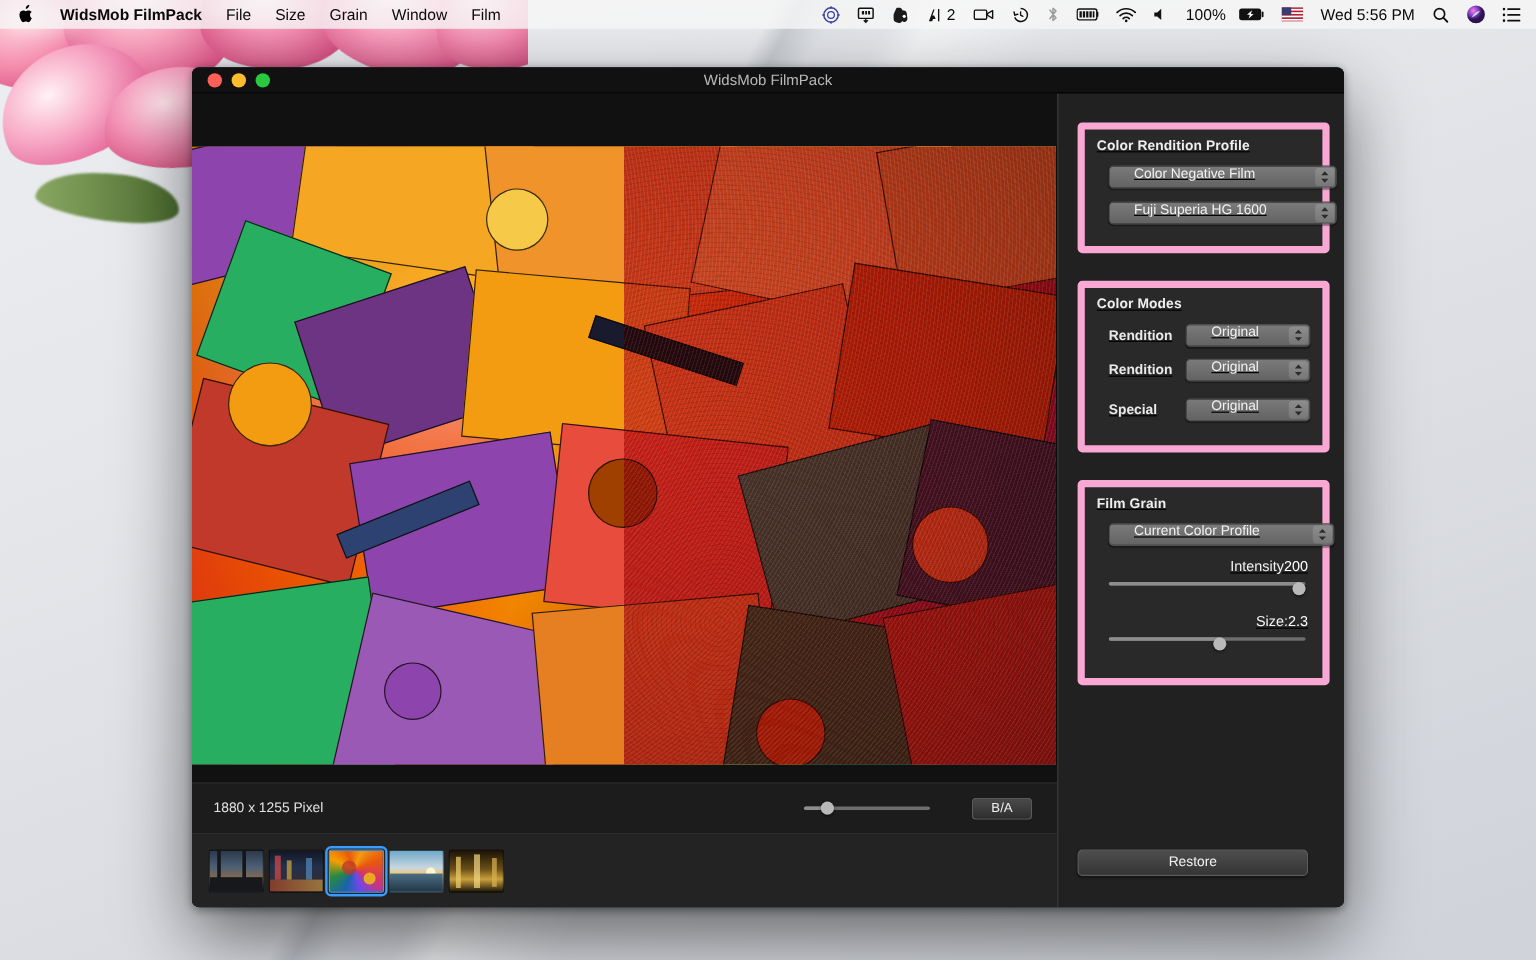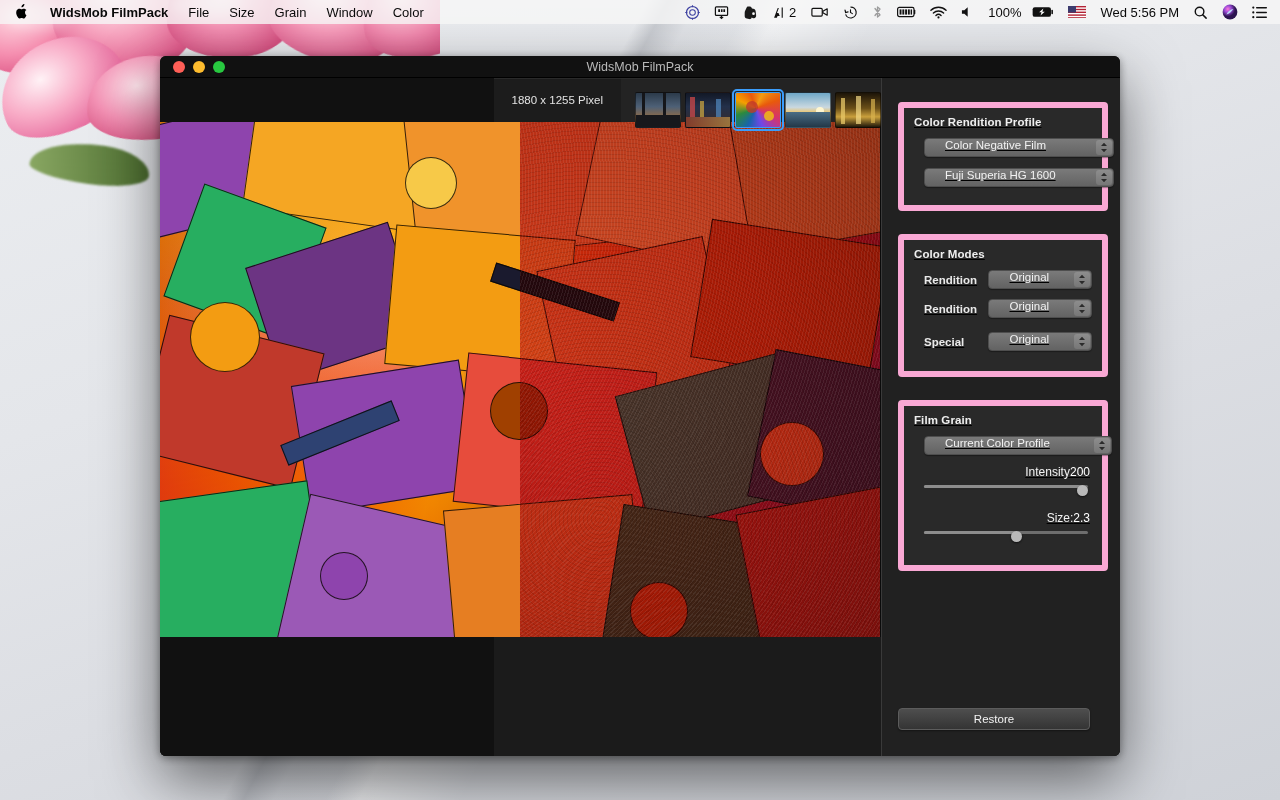--- a/index.html
+++ b/index.html
@@ -62,21 +62,21 @@
   .l-min{ background:#febc2e; }
   .l-max{ background:#28c840; }
   #wtitle{
     position:absolute; left:0; right:0; text-align:center;
     font-size:12.5px; color:#b9b9b9; pointer-events:none;
   }
 
   #body{ display:flex; height:678px; background:#202020; }
 
   
-  #left{ width:721px; background:#1b1b1b; position:relative; display:flex; flex-direction:row; }
+  #left{ width:721px; background:#1b1b1b; position:relative; display:flex; flex-direction:column; }
   #canvas-area{ flex:1; background:#111111; position:relative; }
   #photo{
     position:absolute; left:0; top:44px; width:721px; height:515px;
     overflow:hidden; background:#0b0b0b;
   }
   .half{ position:absolute; top:0; height:515px; width:360px; overflow:hidden; }
   .half.left{ left:0; }
   .half.right{ left:360px; }
   .art{ position:absolute; left:0; top:0; width:721px; height:515px; }
   .half.right .art{ left:-360px; }
@@ -225,21 +225,21 @@
     <div style="padding:0 12px 0 14px;">
       <svg width="14" height="16" viewBox="0 0 14 16" aria-hidden="true" class="mi-svg">
         <path fill="#000" d="M9.6 2.2c.5-.6.9-1.4.8-2.2-.7 0-1.6.5-2.1 1.1-.5.5-.9 1.4-.8 2.2.8.1 1.6-.4 2.1-1.1zM11 8.4c0-1.6 1.3-2.4 1.4-2.4-.8-1.1-2-1.3-2.4-1.3-1-.1-2 .6-2.5.6s-1.3-.6-2.1-.6c-1.1 0-2.1.6-2.7 1.6-1.1 2-.3 4.9.8 6.5.5.8 1.2 1.7 2 1.7.8 0 1.1-.5 2.1-.5s1.2.5 2.1.5c.9 0 1.4-.8 1.9-1.6.6-.9.9-1.8.9-1.8s-1.5-.6-1.5-2.7z"></path>
       </svg>
     </div>
     <div class="app-name">WidsMob FilmPack</div>
     <div>File</div>
     <div>Size</div>
     <div>Grain</div>
     <div>Window</div>
-    <div>Color</div>
+    <div>Film</div>
   </div>
 
   <div id="menu-right">
     <div>
       <svg width="15" height="15" viewBox="0 0 16 16" class="mi-svg">
         <circle cx="8" cy="8" r="6.4" fill="none" stroke="#3b3fa0" stroke-width="1.3"></circle>
         <circle cx="8" cy="8" r="3" fill="none" stroke="#3b3fa0" stroke-width="1.1"></circle>
         <path d="M8 0.3v2.2M8 13.5v2.2M0.3 8h2.2M13.5 8h2.2" stroke="#3b3fa0" stroke-width="1.2"></path>
       </svg>
     </div>

